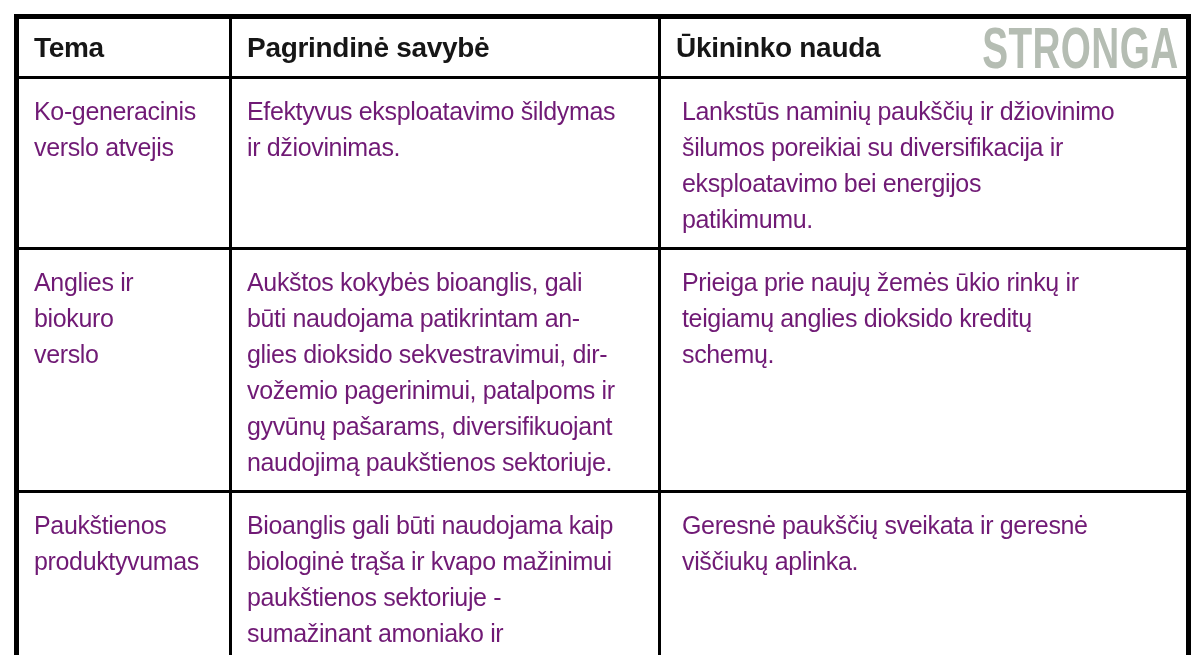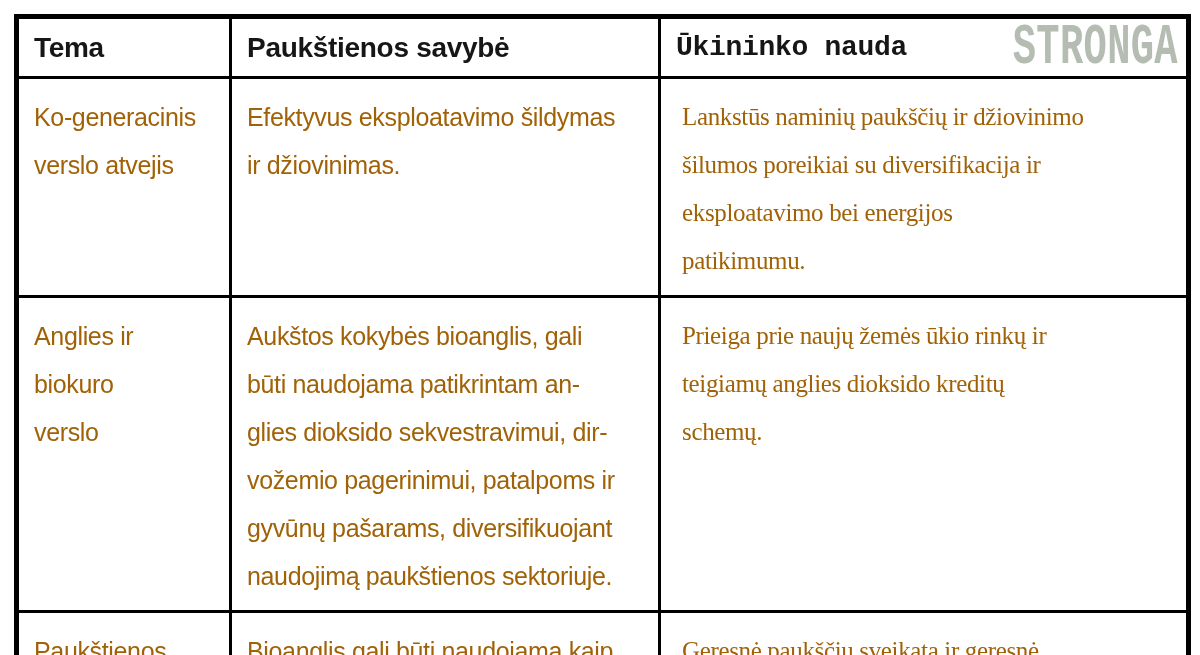--- a/index.html
+++ b/index.html
@@ -39,49 +39,47 @@
     vertical-align: middle;
     text-align: left;
     font-weight: 700;
     font-size: 28px;
     letter-spacing: -0.3px;
     color: #161616;
     padding: 0 8px 0 15px;
   }
   th.hcell-nauda {
     position: relative;
-    font-family: Liberation Mono, monospace;
   }
   .logo {
     position: absolute;
     right: 8px;
     top: 50%;
     transform: translateY(-50%) scaleX(0.68);
     transform-origin: right center;
     font-weight: 700;
     font-size: 57px;
     line-height: 1;
     letter-spacing: 0.5px;
     color: #b5bdb3;
     white-space: pre;
   }
   td.cell {
     vertical-align: top;
     padding: 14px 10px 10px 15px;
   }
   td.cell-nauda {
     padding-left: 21px;
-    font-family: Liberation Serif, serif;
   }
   .celltext {
     font-weight: 300;
     font-size: 25px;
-    line-height: 48px;
+    line-height: 36px;
     letter-spacing: -0.35px;
-    color: #a16207;
+    color: #701a75;
     white-space: pre-line;
   }
   tr.row-1 { height: 162px; }
   tr.row-2 { height: 212px; }
   tr.row-3 { height: auto; }
 </style>
 </head>
 <body>
 
 <div class="page">
@@ -90,21 +88,21 @@
       <col style="width:214px">
       <col style="width:429px">
       <col style="width:529px">
     </colgroup>
     <thead>
       <tr class="header-row">
         <th class="hcell">
           <span>Tema</span>
         </th>
         <th class="hcell">
-          <span>Paukštienos savybė</span>
+          <span>Pagrindinė savybė</span>
         </th>
         <th class="hcell hcell-nauda">
           <span>Ūkininko nauda</span>
           <span class="logo" style="color: rgb(181, 189, 179);">STRONGA</span>
         </th>
       </tr>
     </thead>
     <tbody>
       <tr class="row-1">
         <td class="cell">

